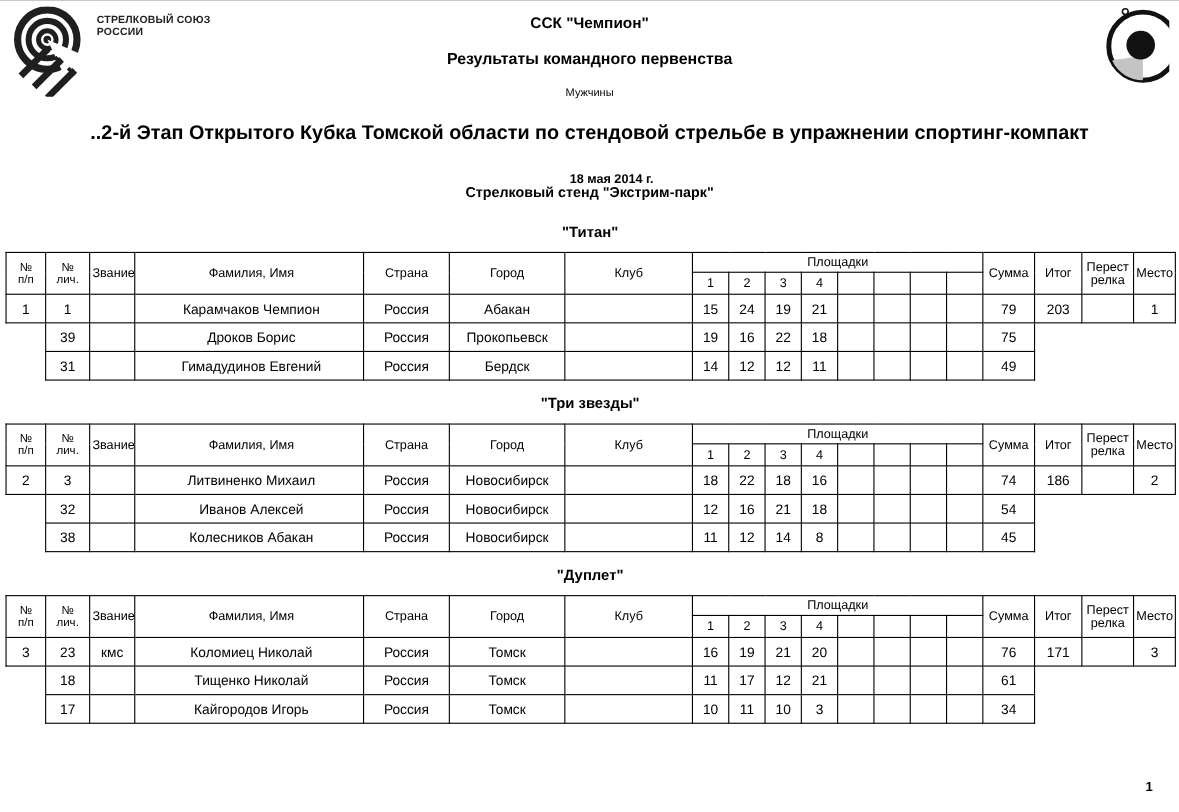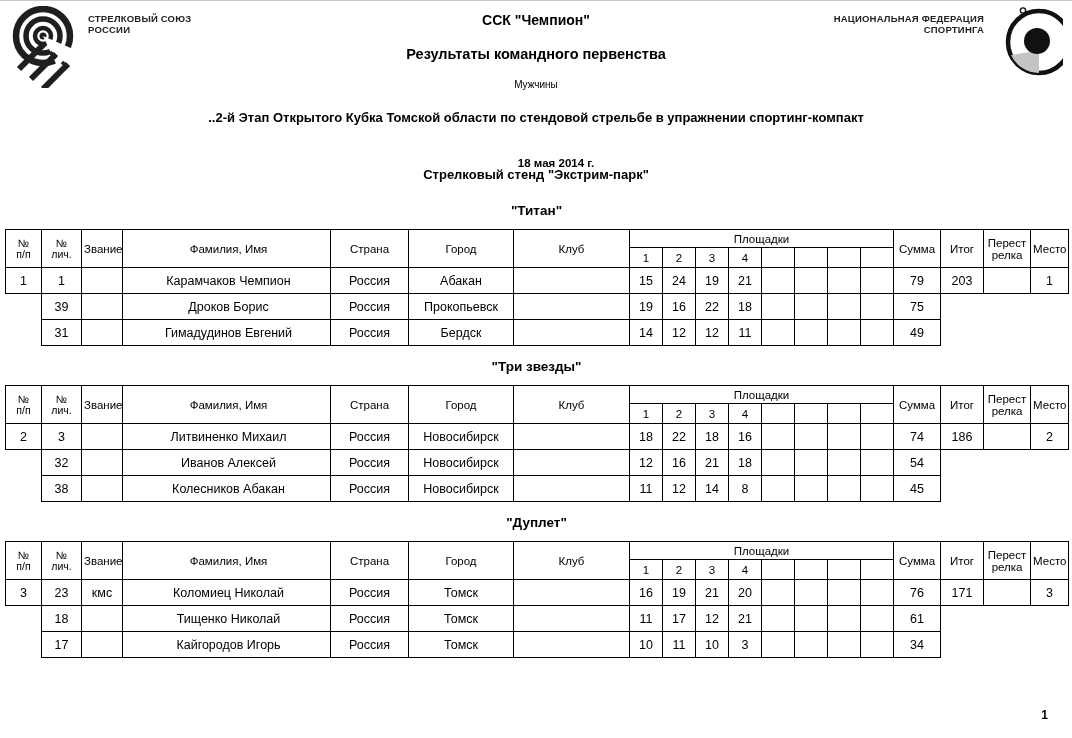--- a/index.html
+++ b/index.html
@@ -19,21 +19,21 @@
   .org-right {
     position:absolute; right:88px; top:12px; text-align:right;
     font-size:9.5px; font-weight:bold; line-height:11px;
     color:#222; white-space:pre-line; letter-spacing:.2px;
   }
   .logo-right { position:absolute; left:1001px; top:4px; }
   .ct { position:absolute; left:0; width:100%; text-align:center; }
   .t-club     { top:11px;  font-size:14px;   font-weight:bold; }
   .t-results  { top:45px;  font-size:14.5px; font-weight:bold; }
   .t-category { top:78px;  font-size:10px; }
-  .t-event    { top:109px; font-size:13px;   font-weight:bold; }
+  .t-event    { top:109px; font-size:18px;   font-weight:bold; }
   .t-date     { top:156px; font-size:11.5px; font-weight:bold;margin-left:20px; }
   .t-venue    { top:166px; font-size:13px;   font-weight:bold; }
   
   .team { position:absolute; left:5px; width:1063px; }
   #teams-host section:nth-of-type(1) { top:202px; }
   #teams-host section:nth-of-type(2) { top:358px; }
   #teams-host section:nth-of-type(3) { top:514px; }
   .team-title { margin:0 0 11px 0; text-align:center; font-size:13.5px; font-weight:bold; }
   table.results { border-collapse:collapse; table-layout:fixed; width:1063px; }
   .results th, .results td {
@@ -73,22 +73,20 @@
       <g stroke="#1f1f1f" stroke-width="3.5" fill="none">
         <path d="M30,36 L36,42"></path>
         <path d="M42,46 L48,52"></path>
         <path d="M54,56 L60,62"></path>
       </g>
     </svg>
   </div>
 
   <div class="org-left">СТРЕЛКОВЫЙ СОЮЗ
 РОССИИ</div>
-  <div class="org-right">НАЦИОНАЛЬНАЯ ФЕДЕРАЦИЯ
-СПОРТИНГА</div>
 
   <div class="logo-right">
     <svg width="62" height="76" viewBox="0 0 62 76">
       <circle cx="38" cy="37" r="31" fill="none" stroke="#111" stroke-width="4.5"></circle>
       <path d="M10,50 A31,31 0 0 0 38,68 L38,46 Q22,48 10,50 Z" fill="#c4c4c4"></path>
       <circle cx="36" cy="36" r="13" fill="#111"></circle>
       <circle cx="22" cy="5.5" r="2.6" fill="#fff" stroke="#111" stroke-width="1.4"></circle>
     </svg>
   </div>
 

